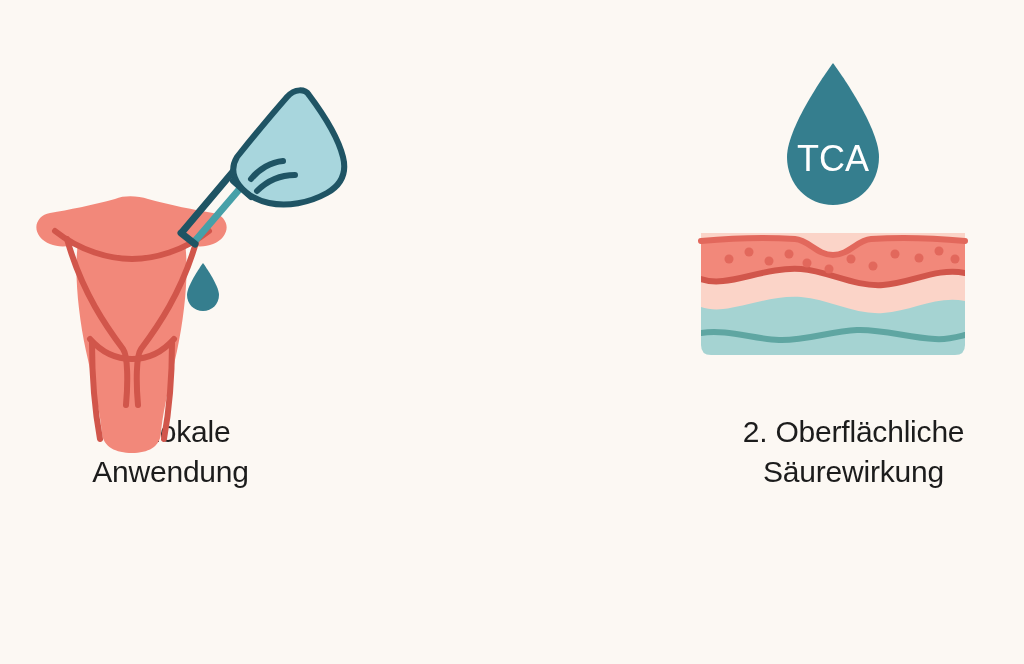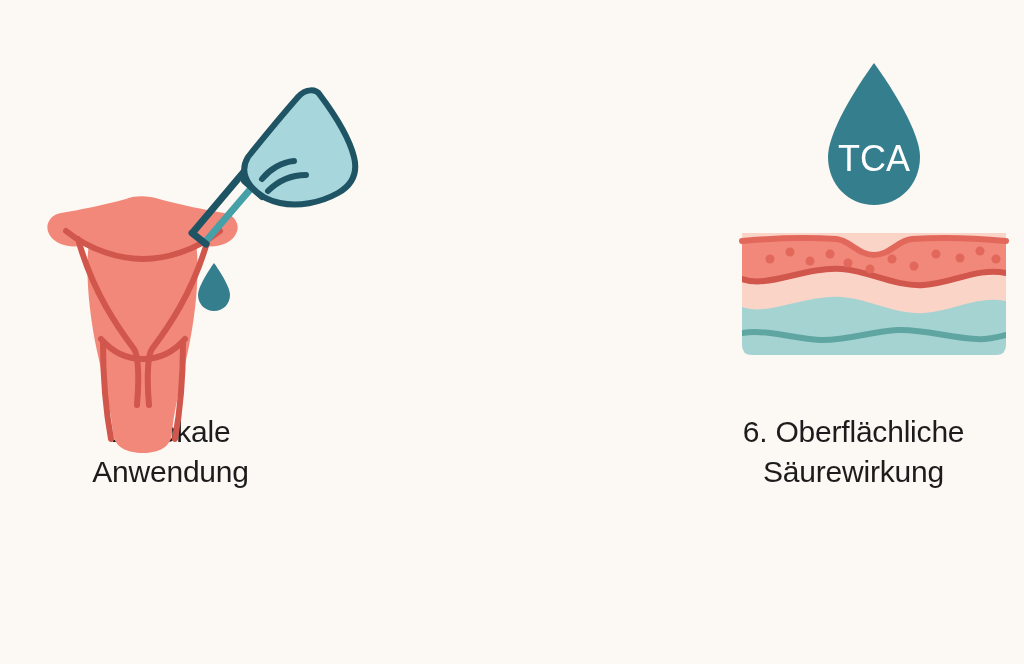--- a/index.html
+++ b/index.html
@@ -39,21 +39,21 @@
     display: flex;
     flex-direction: column;
     align-items: center;
   }
   .art {
     position: relative;
     width: 341px;
     height: 420px;
     display: flex;
     align-items: center;
-    justify-content: flex-end;
+    justify-content: flex-start;
   }
   .caption {
     width: 300px;
     text-align: center;
     color: #1c1c1c;
     font-size: 30px;
     line-height: 1.33;
     letter-spacing: -0.2px;
     font-weight: 400;
     white-space: pre-line;
@@ -191,19 +191,19 @@
               <circle cx="168" cy="214" r="4.5"></circle>
               <circle cx="190" cy="221" r="4.5"></circle>
               <circle cx="212" cy="209" r="4.5"></circle>
               <circle cx="236" cy="213" r="4.5"></circle>
               <circle cx="256" cy="206" r="4.5"></circle>
               <circle cx="272" cy="214" r="4.5"></circle>
             </g>
           </g>
         </svg>
       </div>
-      <div class="caption">6. Oberflächliche
+      <div class="caption">2. Oberflächliche
 Säurewirkung</div>
     </div>
 
 
   </div>
 </div>
 
 </body></html>

